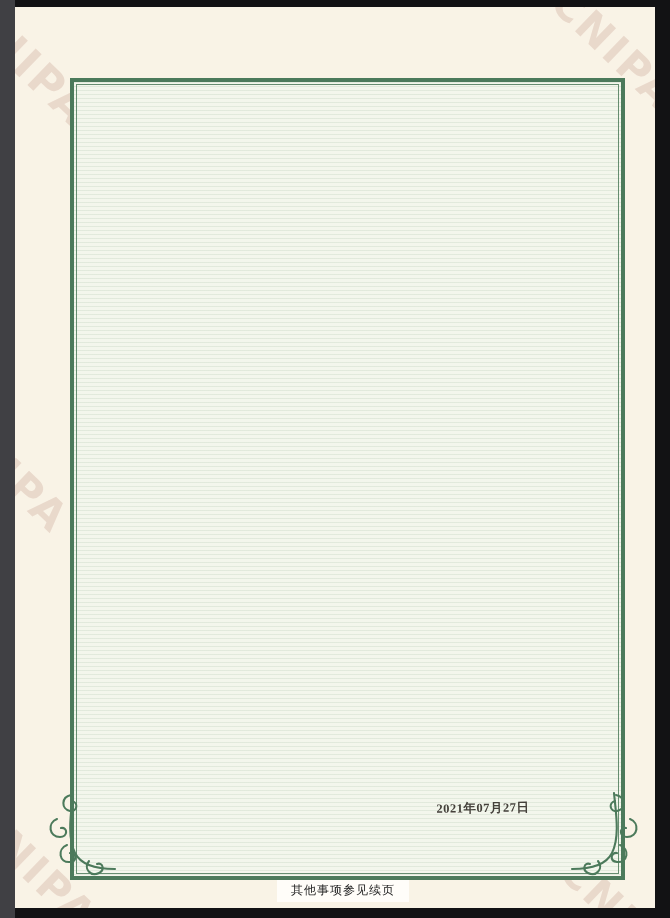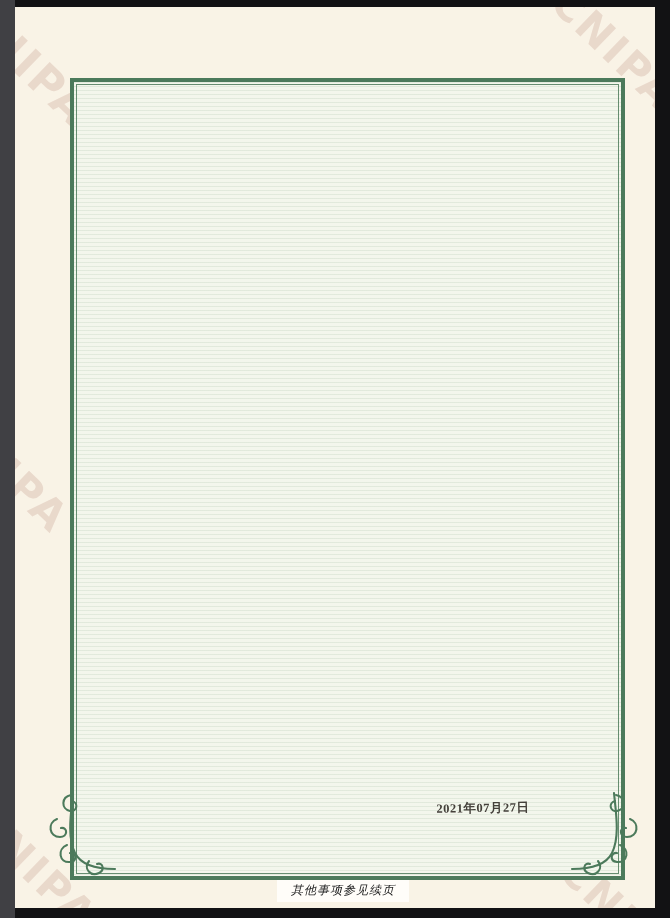--- a/index.html
+++ b/index.html
@@ -40,21 +40,21 @@
         repeating-linear-gradient(90deg,transparent 0 3px,#3a3a3a 3px 4px,transparent 4px 11px);}
   .signer-title{left:85px;top:745px;font-size:13.5px;font-weight:500;color:#3c3c3c;letter-spacing:2px;}
   .signer-name{left:85px;top:770px;font-size:13.5px;font-weight:500;color:#3c3c3c;letter-spacing:1px;}
   .sig-svg{left:165px;top:712px;}
   .seal-svg{left:390px;top:674px;opacity:.92;}
   .seal-date{left:402px;top:793px;width:132px;text-align:center;font-size:12.5px;font-weight:bold;
       color:#44403a;letter-spacing:.5px;z-index:5;transform:rotate(-1deg);}
   .page-indicator{left:55px;top:838px;width:547px;text-align:center;font-size:11px;
       letter-spacing:2px;color:#333;}
   .cont-note{left:262px;top:872px;width:132px;height:23px;background:#fffdf9;text-align:center;
-      line-height:23px;font-size:12px;font-style:italic;color:#222;letter-spacing:1px;}
+      line-height:23px;font-size:12px;color:#222;letter-spacing:1px;}
   .flourish{z-index:4;}
   .flourish.right{transform:scaleX(-1);}
 </style>
 </head>
 <body>
 
 <div class="strip" id="strip-left"></div>
 
 <div class="page">
 

